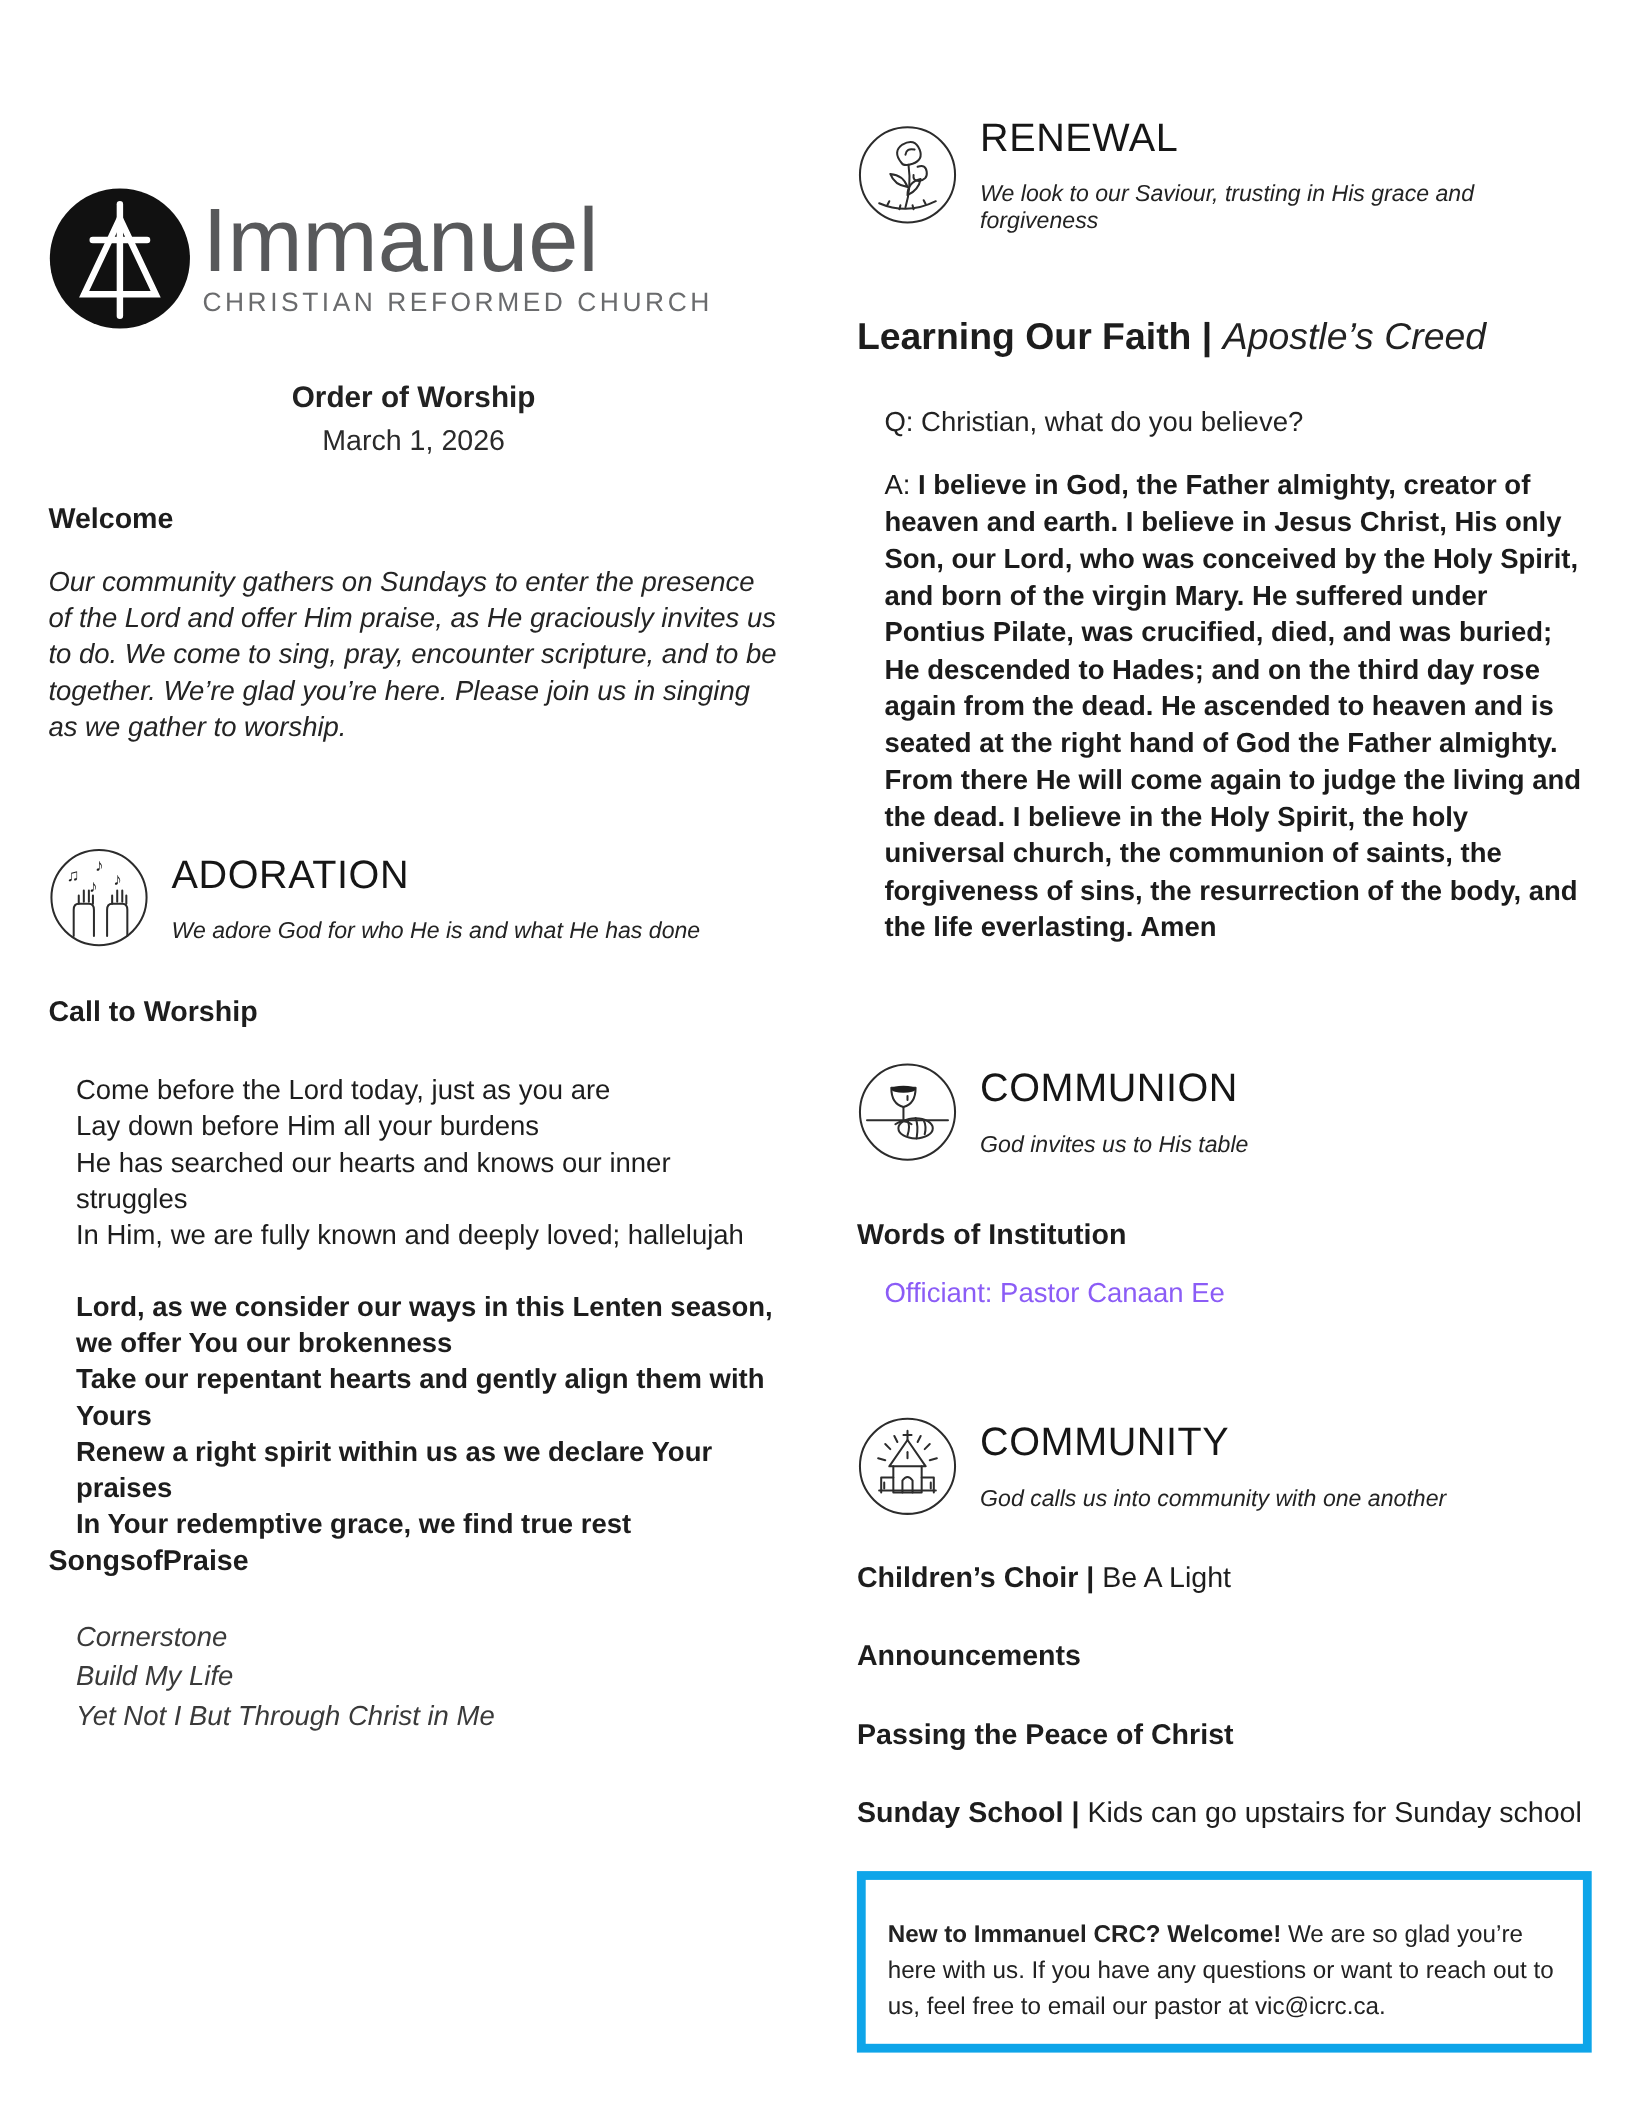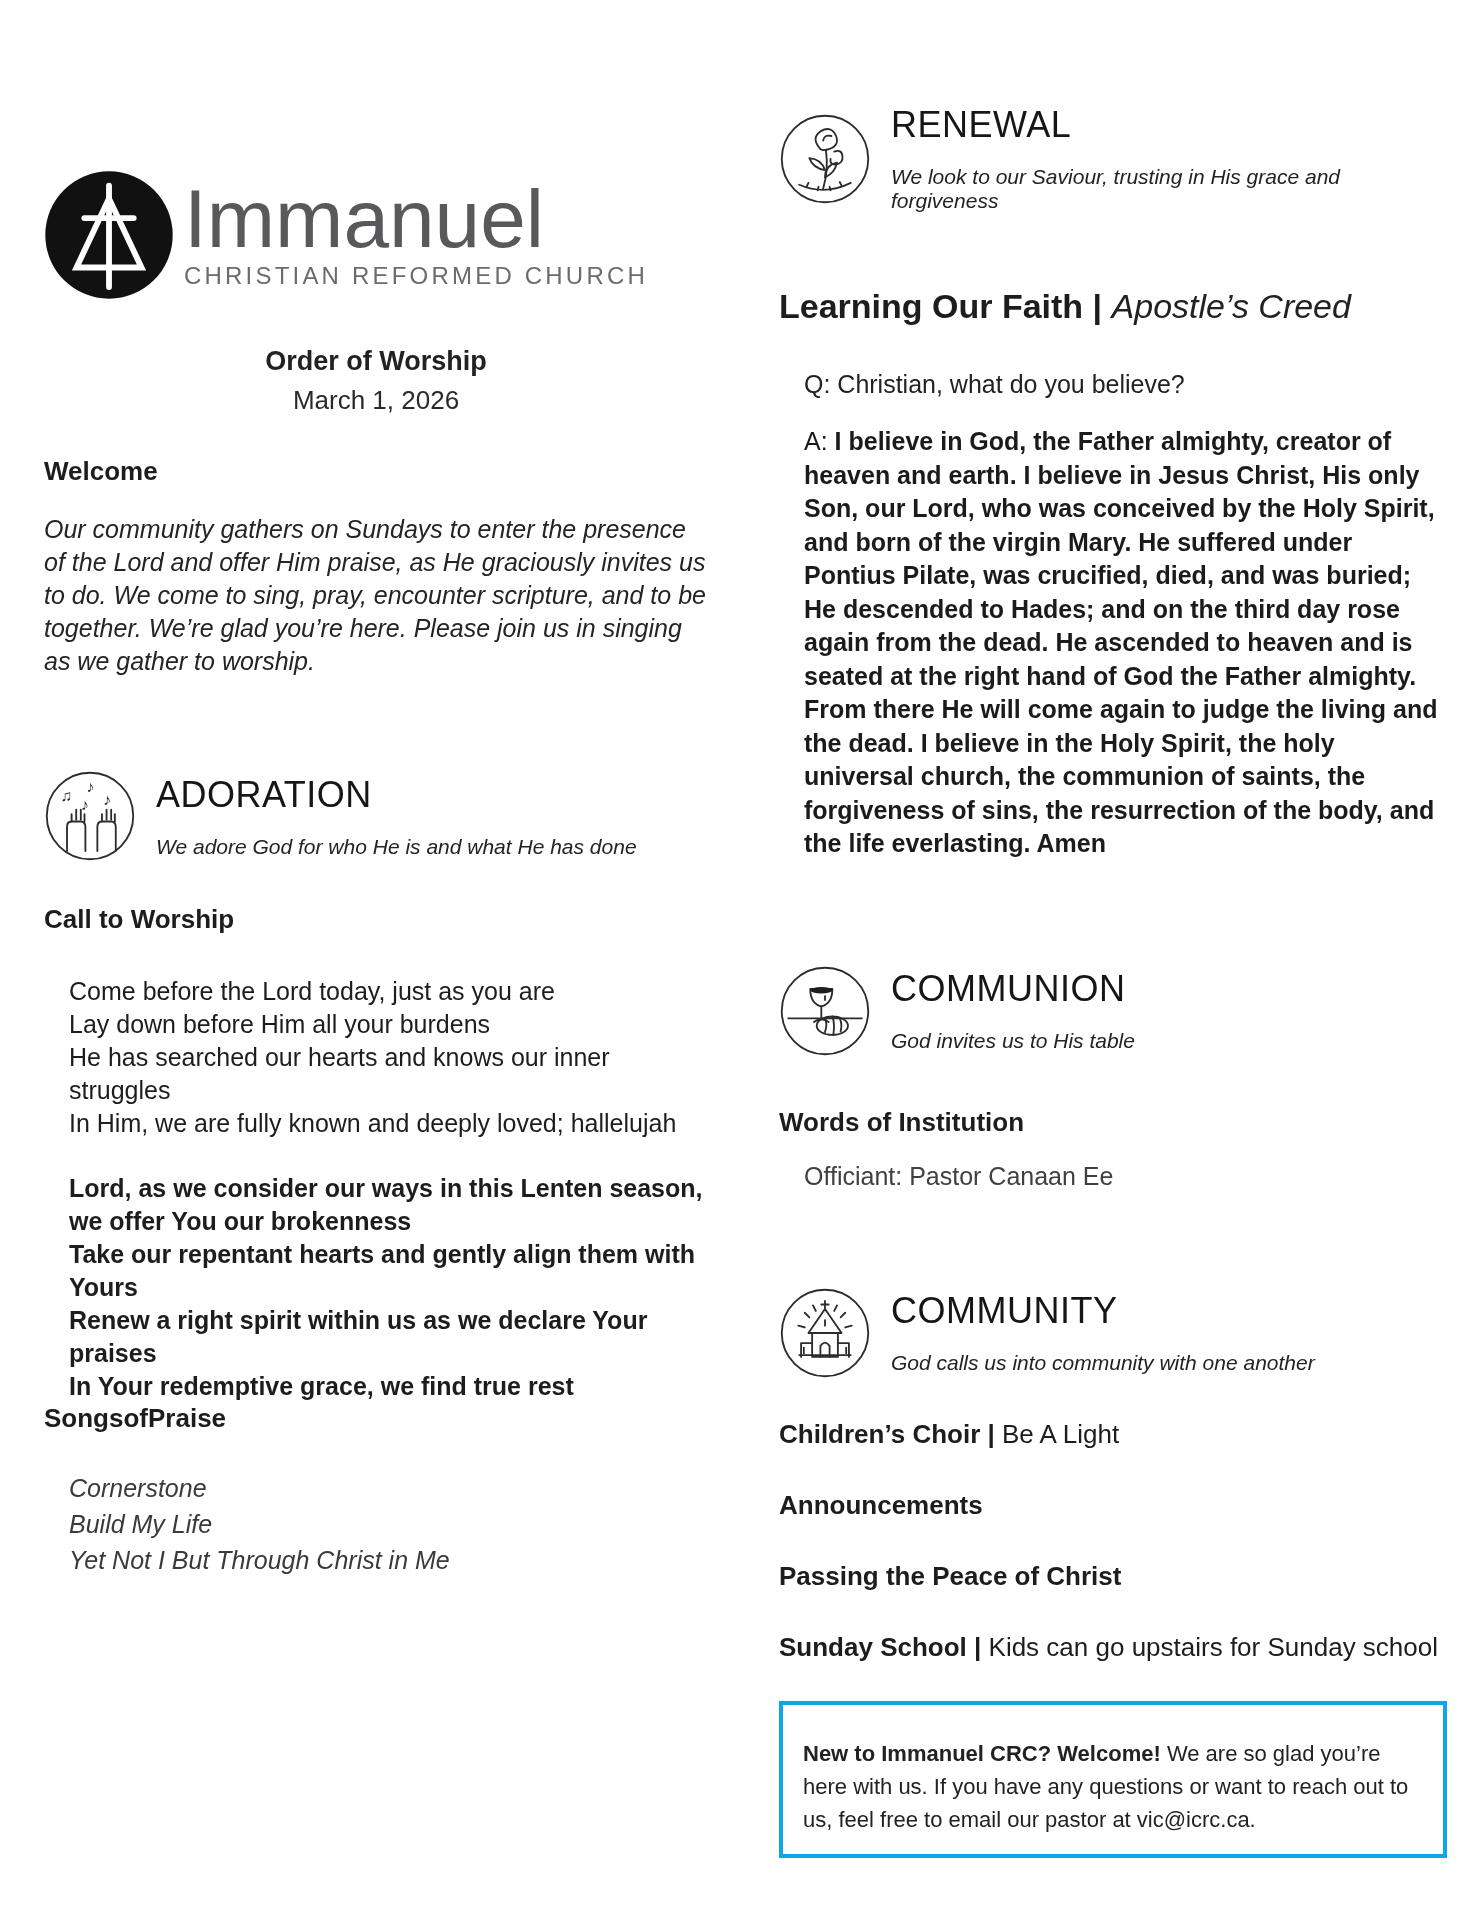--- a/index.html
+++ b/index.html
@@ -73,30 +73,30 @@
   .qa { margin-left:25px; }
   .q-line { margin-top:44px; font-size:25px; color:#222; }
   .a-block {
     margin-top:26px;
     font-size:25px; line-height:33.5px; color:#1b1b1b; white-space:pre-line;
   }
   .a-block .creed { font-weight:700; }
 
   .communion-block { margin-top:104px; }
   .woi-h { margin-top:50px; }
-  .officiant { margin-top:24px; margin-left:25px; font-size:25px; color:#404040; }
+  .officiant { margin-top:24px; margin-left:25px; font-size:25px; color:#8b5cf6; }
 
   .community-block { margin-top:96px; }
   .line-item { margin-top:40px; font-size:26px; color:#1d1d1d; }
   .line-item .bold { font-weight:700; }
   .choir { margin-top:40px; }
 
   .welcome-box {
     margin-top:38px;
-    border:4px solid #0ea5e9;
+    border:8px solid #0ea5e9;
     padding:32px 20px 18px 20px;
     font-size:22px; line-height:33px; color:#222;
   }
   .welcome-box .bold { font-weight:700; }
   svg .thin { fill:none; stroke:#2c2c2c; stroke-width:2; stroke-linecap:round; stroke-linejoin:round; }
   svg .noteglyph { font-size:17px; fill:#1e1e1e; }
 </style>
 </head>
 <body>
 

